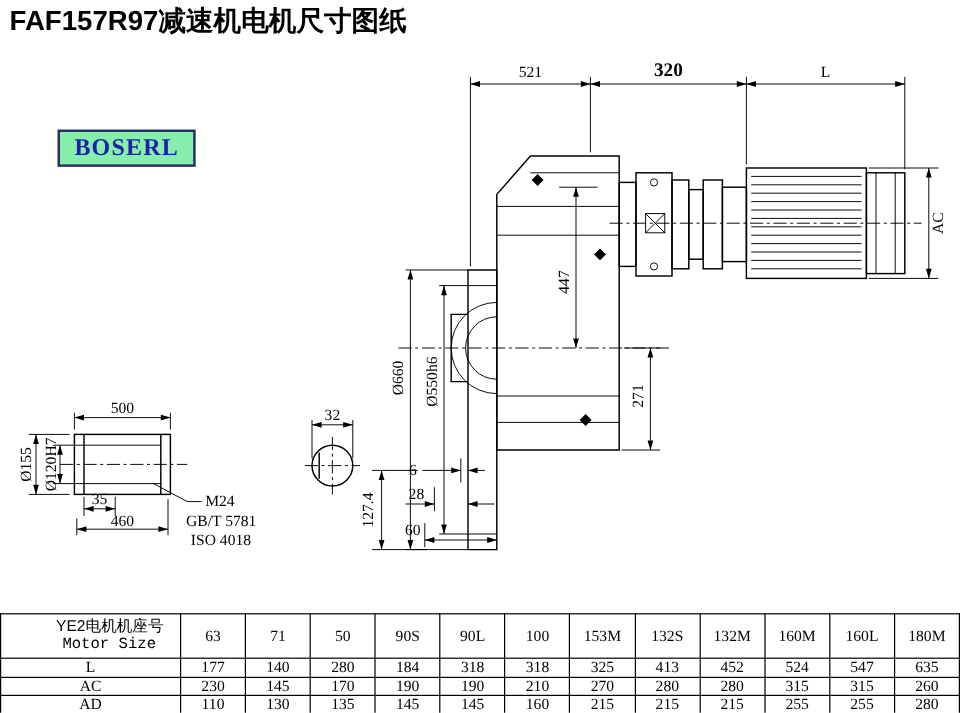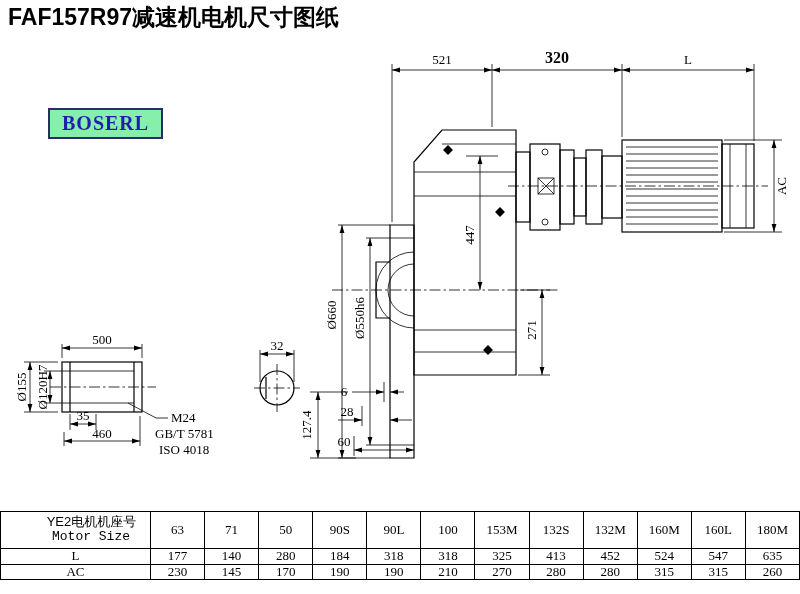--- a/index.html
+++ b/index.html
@@ -283,14 +283,29 @@
     <td>190</td>
     <td>190</td>
     <td>210</td>
     <td>270</td>
     <td>280</td>
     <td>280</td>
     <td>315</td>
     <td>315</td>
     <td>260</td>
   </tr>
+  <tr class="row">
+    <th>AD</th>
+    <td>110</td>
+    <td>130</td>
+    <td>135</td>
+    <td>145</td>
+    <td>145</td>
+    <td>160</td>
+    <td>215</td>
+    <td>215</td>
+    <td>215</td>
+    <td>255</td>
+    <td>255</td>
+    <td>280</td>
+  </tr>
 </tbody>
   </table>
 
 </body></html>

